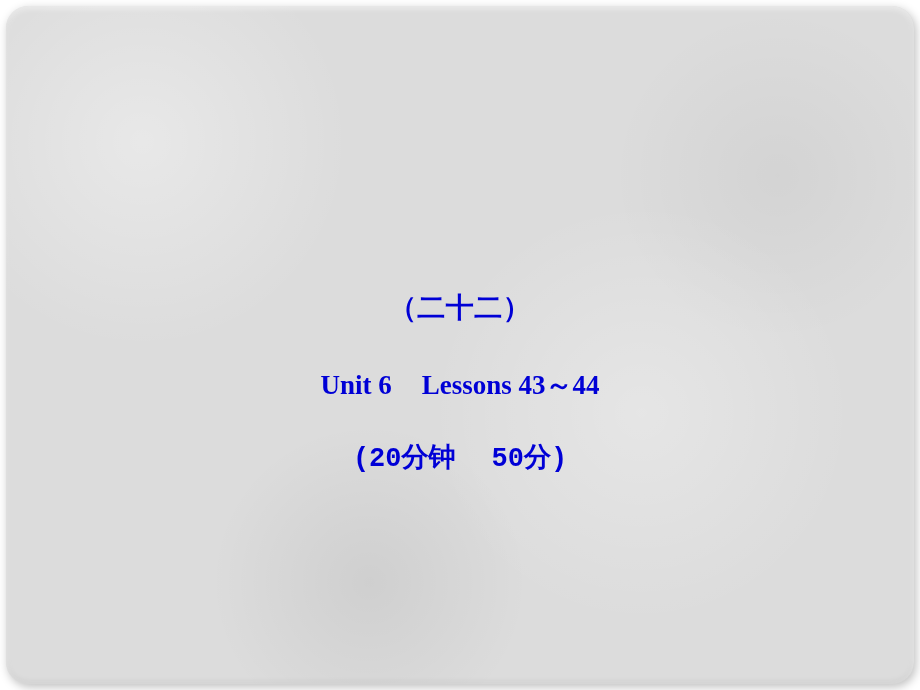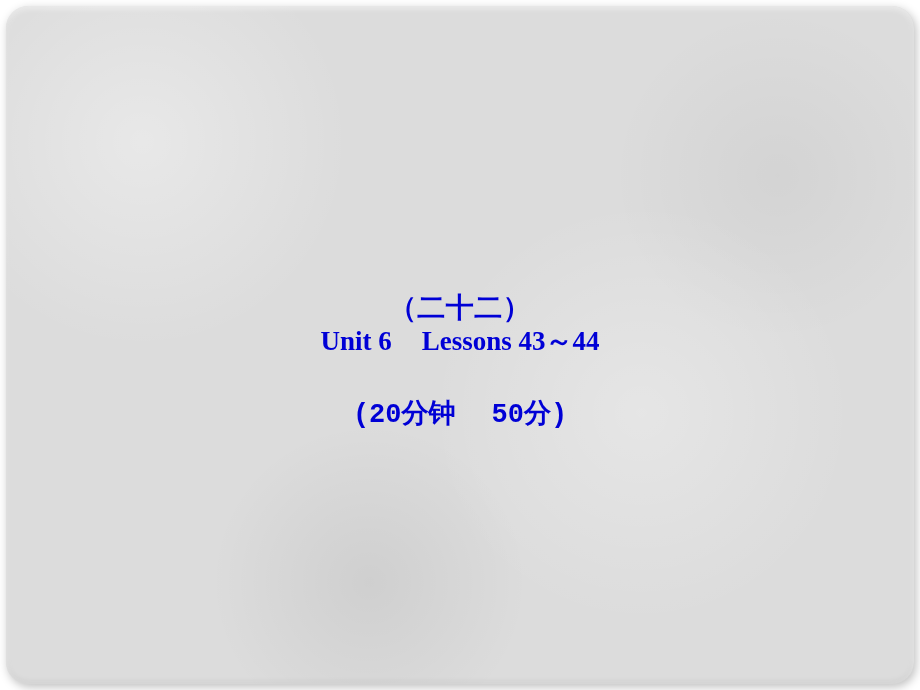--- a/index.html
+++ b/index.html
@@ -52,20 +52,21 @@
     font-size: 28px;
     line-height: 1.2;
     letter-spacing: 0.5px;
     font-family: "SimSun", "Times New Roman", serif;
   }
   .subtitle-line {
     color: #0000d6;
     font-weight: bold;
     font-size: 27px;
     line-height: 1.2;
+    margin-top: 44px;
     font-family: "Times New Roman", "SimSun", serif;
   }
   .info-line {
     color: #0000d6;
     font-weight: bold;
     font-size: 27px;
     line-height: 1.2;
     margin-top: 42px;
     font-family: Liberation Mono, monospace;
   }

